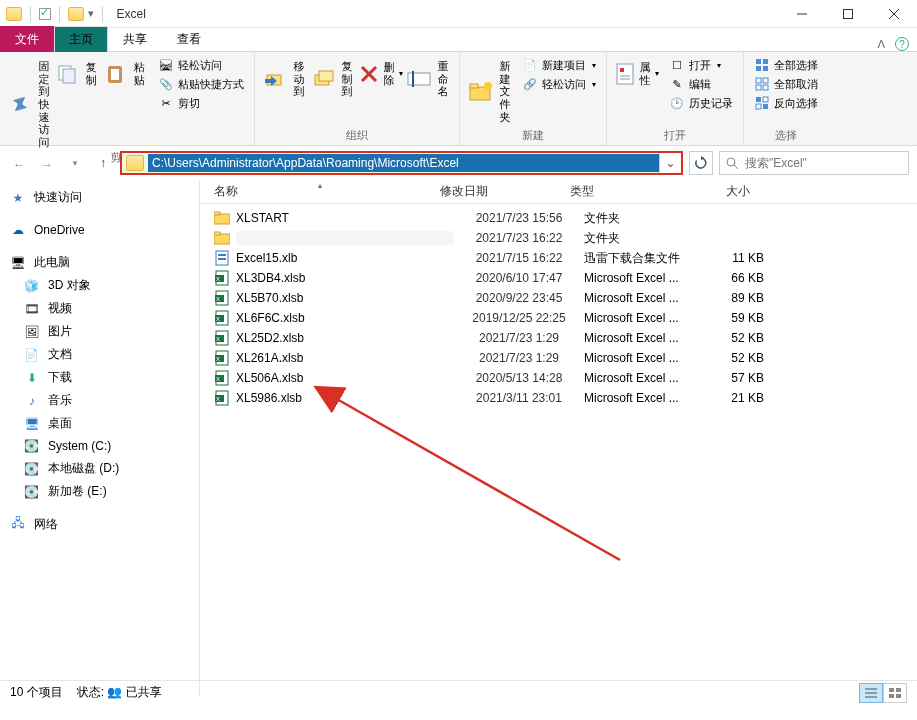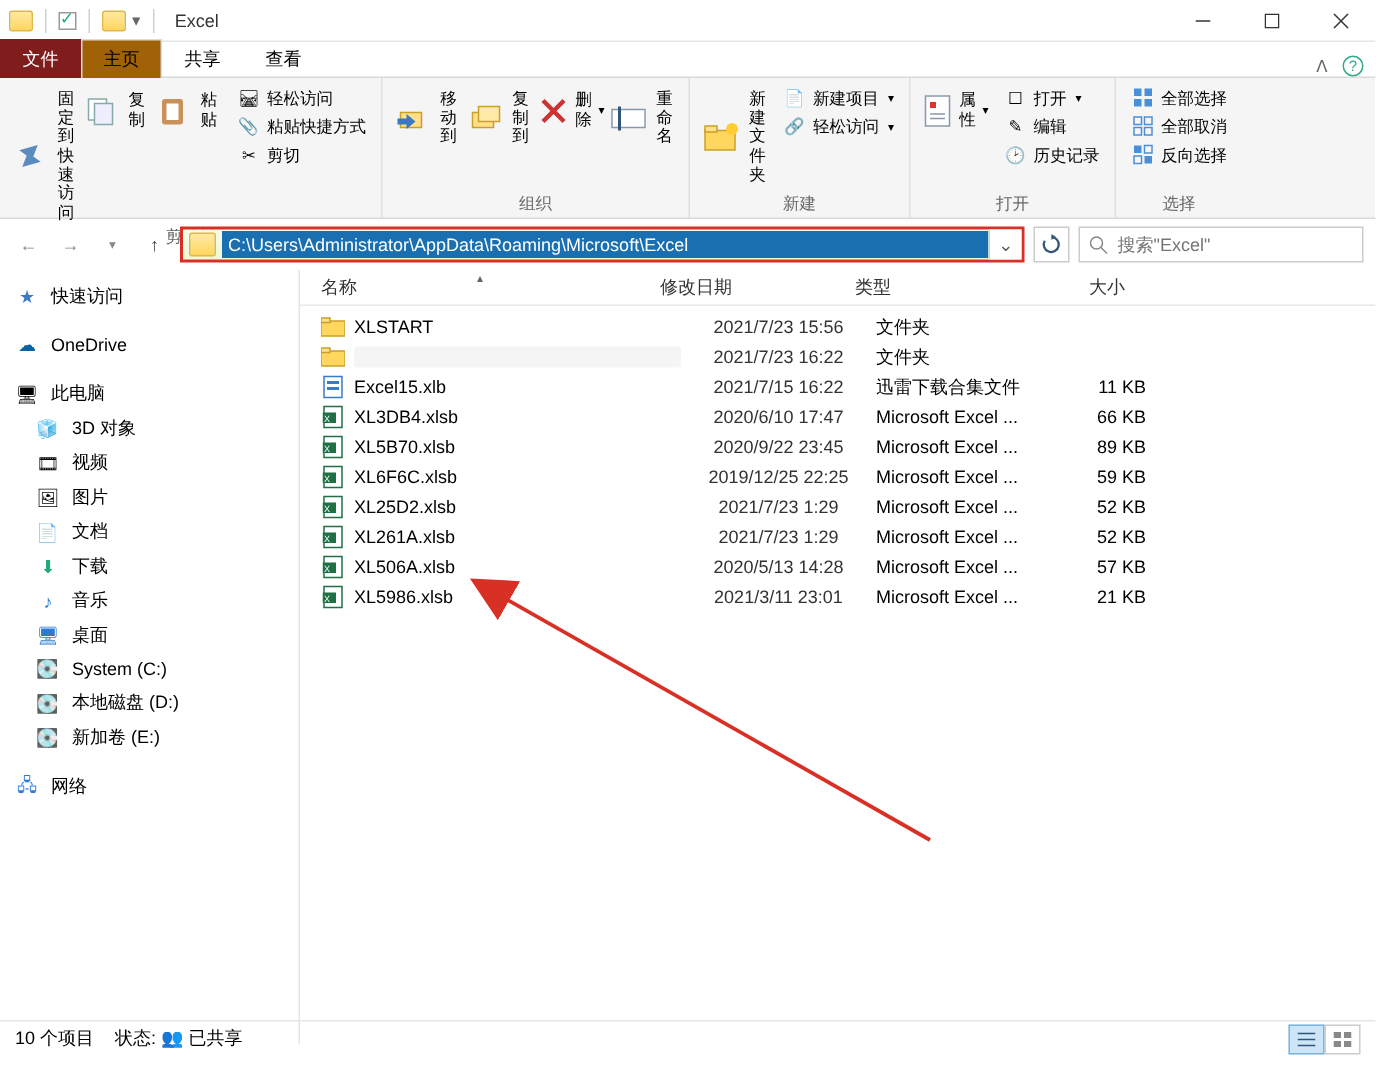--- a/index.html
+++ b/index.html
@@ -10,22 +10,22 @@
 .titlebar .qat { display: flex; align-items: center; padding-left: 6px; gap: 4px; }
 .titlebar .qat .folder-icon { width: 16px; height: 14px; background: linear-gradient(#ffe9a6,#ffd65e); border: 1px solid #e0b84a; border-radius: 2px; position: relative; }
 .titlebar .qat .sep { width: 1px; height: 16px; background: #d0d0d0; margin: 0 4px; }
 .titlebar .title { margin-left: 10px; font-size: 12px; color: #333; }
 .winbtns { margin-left: auto; display: flex; }
 .winbtns .btn { width: 46px; height: 28px; display: flex; align-items: center; justify-content: center; color: #333; }
 
 
 .tabs { height: 24px; display: flex; align-items: flex-end; background: #fff; position: relative; border-bottom: 1px solid #dadada; }
 .tab { padding: 4px 14px; font-size: 12px; border: 1px solid transparent; border-bottom: none; position: relative; top: 1px; }
-.tab.file { background: #7f1d1d; color: #fff; }
-.tab.active { background: #a16207; border-color: #dadada; font-family: Liberation Mono, monospace; }
+.tab.file { background: #be185d; color: #fff; }
+.tab.active { background: #0f766e; border-color: #dadada; font-family: Liberation Mono, monospace; }
 .tabs .help { margin-left: auto; display: flex; align-items: center; gap: 10px; padding-right: 8px; color: #666; }
 
 
 .ribbon { height: 94px; background: #f5f5f5; border-bottom: 1px solid #dadada; display: flex; }
 .group { border-right: 1px solid #e0e0e0; padding: 4px 8px 2px; display: flex; flex-direction: column; }
 .group .body { flex: 1; display: flex; align-items: flex-start; gap: 4px; }
 .group .label { text-align: center; font-size: 11px; color: #666; padding-top: 2px; }
 .bigbtn { display: flex; flex-direction: row; align-items: center; justify-content: flex-start; width: 44px; padding-top: 4px; gap: 4px; font-size: 11px; text-align: center; line-height: 1.15; }
 .bigbtn .ico { width: 28px; height: 28px; display: flex; align-items: center; justify-content: center; }
 .smallrow { display: flex; align-items: center; gap: 4px; font-size: 11px; padding: 1px 2px; white-space: nowrap; }

